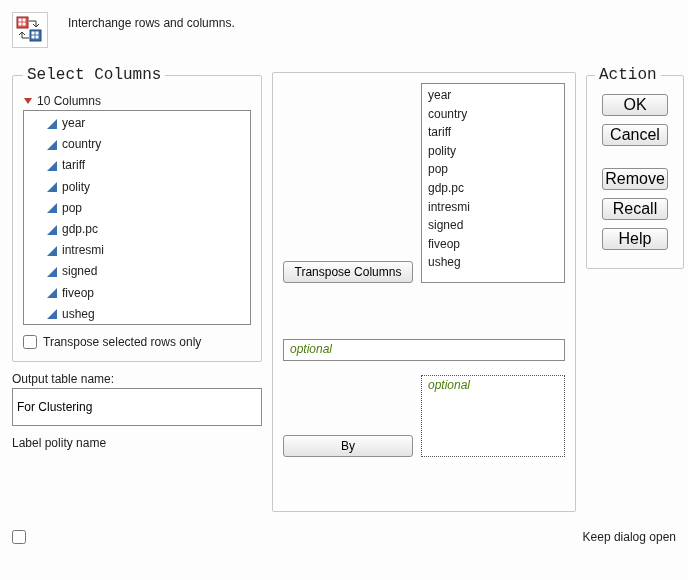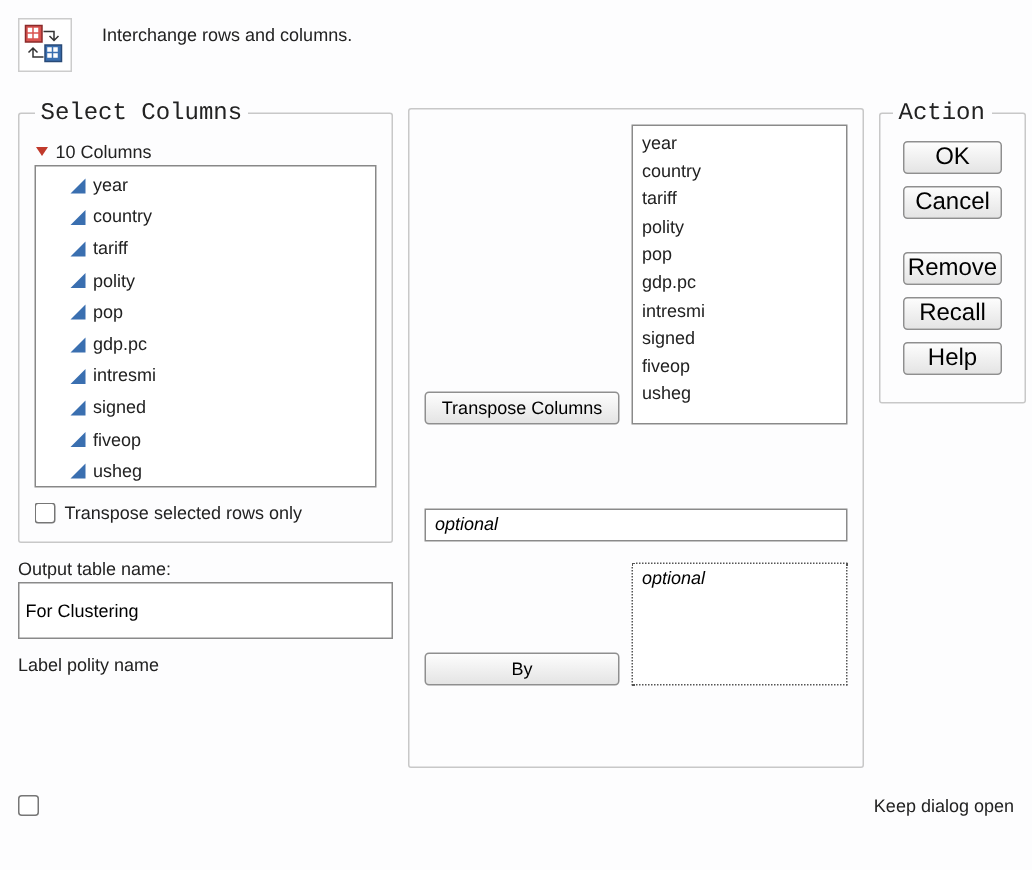--- a/index.html
+++ b/index.html
@@ -136,21 +136,21 @@
     flex: 1;
     border: 1px solid #8a8a8a;
     background: #fff;
     min-height: 22px;
     padding: 2px 6px;
     font-size: 12px;
   }
   .role-list.tall { height: 200px; }
   .role-list.med { height: 82px; border-style: dotted; border-color:#555; }
   .role-list .li { line-height: 1.55; }
-  .placeholder { color: #000000; font-style: italic; }
+  .placeholder { color: #4d7c0f; font-style: italic; }
   .action-col {
     width: 90px;
     margin-top: 0;
   }
   .action-col fieldset {
     padding: 10px 8px;
     width: 98px;
   }
   .action-btn {
     display: block;

